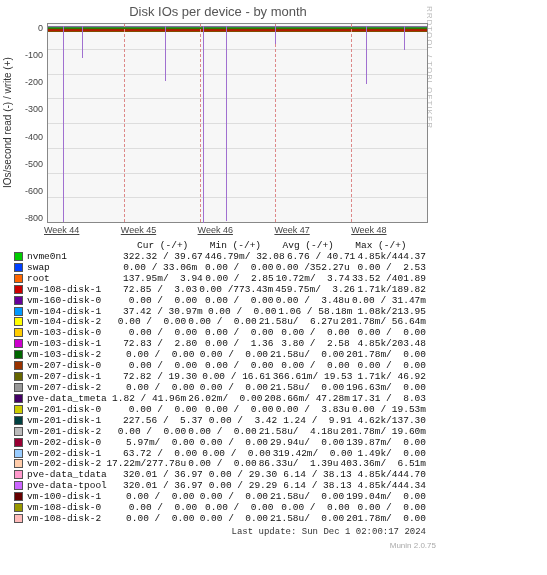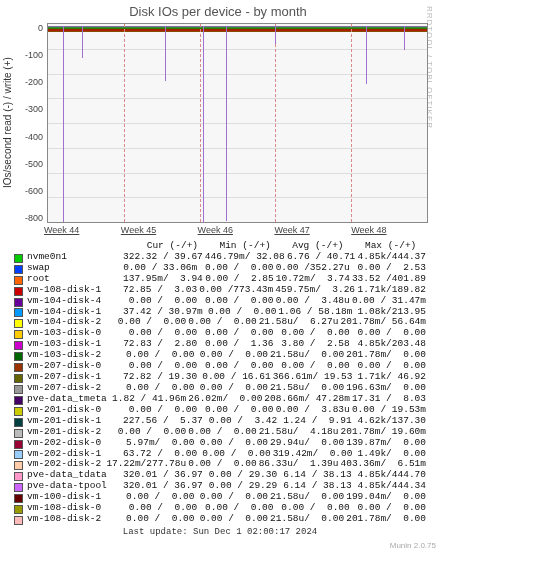--- a/index.html
+++ b/index.html
@@ -13,26 +13,26 @@
   .plot { flex: 1; height: 200px; border: 1px solid #888; position: relative; background: #f7f7f7; margin-right: 8px; }
   .gridline { position: absolute; left: 0; right: 0; border-top: 1px solid #ddd; }
   .vgrid { position: absolute; top: 0; bottom: 0; border-left: 1px dashed #d88; }
   .spike { position: absolute; width: 1px; background: #a070d0; }
   .topband { position: absolute; left: 0; right: 0; top: 2px; height: 6px; }
   .xaxis { display: flex; margin-left: 44px; margin-right: 8px; font-size: 9px; color: #444; padding-top: 2px; text-decoration: underline; }
   .xaxis span { flex: 1; text-align: left; }
   .legend { margin: 6px 8px 0 14px; font-family: "Courier New", monospace; font-size: 9.5px; color: #111; line-height: 1.15; }
   .legend-header { display: flex; }
   .legend-header .lbl { width: 110px; }
-  .legend-header .col { flex: 1; text-align: center; padding-right: 2px; font-family: Liberation Mono, monospace; }
-  .legend-row { display: flex; align-items: flex-end; }
+  .legend-header .col { flex: 1; text-align: left; padding-right: 2px; font-family: Liberation Mono, monospace; }
+  .legend-row { display: flex; align-items: flex-start; }
   .swatch { width: 9px; height: 9px; margin-right: 4px; border: 1px solid #555; flex-shrink: 0; }
   .legend-row .lbl { width: 96px; white-space: nowrap; }
   .legend-row .col { flex: 1; text-align: right; white-space: pre; padding-right: 2px; }
-  .footer { display: flex; justify-content: center; margin: 2px 10px 0 14px; font-family: "Courier New", monospace; font-size: 9px; color: #333; }
+  .footer { display: flex; justify-content: flex-end; margin: 2px 10px 0 14px; font-family: "Courier New", monospace; font-size: 9px; color: #333; }
   .credit { text-align: right; font-size: 8px; color: #aaa; margin-top: 4px; }
 </style>
 </head>
 <body>
 
 <div class="chart-container">
   <div class="watermark">RRDTOOL / TOBI OETIKER</div>
   <div class="title">Disk IOs per device - by month</div>
 
   <div class="plot-area">
@@ -116,21 +116,21 @@
         <div class="legend-row">
           <span class="swatch" style="background:#cc0000"></span>
           <span class="lbl">vm-108-disk-1</span>
           <span class="col">72.85 /  3.03</span>
           <span class="col">0.00 /773.43m</span>
           <span class="col">459.75m/  3.26</span>
           <span class="col">1.71k/189.82</span>
         </div>
         <div class="legend-row">
           <span class="swatch" style="background:#660099"></span>
-          <span class="lbl">vm-104-disk-4</span>
+          <span class="lbl">vm-160-disk-0</span>
           <span class="col">0.00 /  0.00</span>
           <span class="col">0.00 /  0.00</span>
           <span class="col">0.00 /  3.48u</span>
           <span class="col">0.00 / 31.47m</span>
         </div>
         <div class="legend-row">
           <span class="swatch" style="background:#0099ff"></span>
           <span class="lbl">vm-104-disk-1</span>
           <span class="col">37.42 / 30.97m</span>
           <span class="col">0.00 /  0.00</span>

